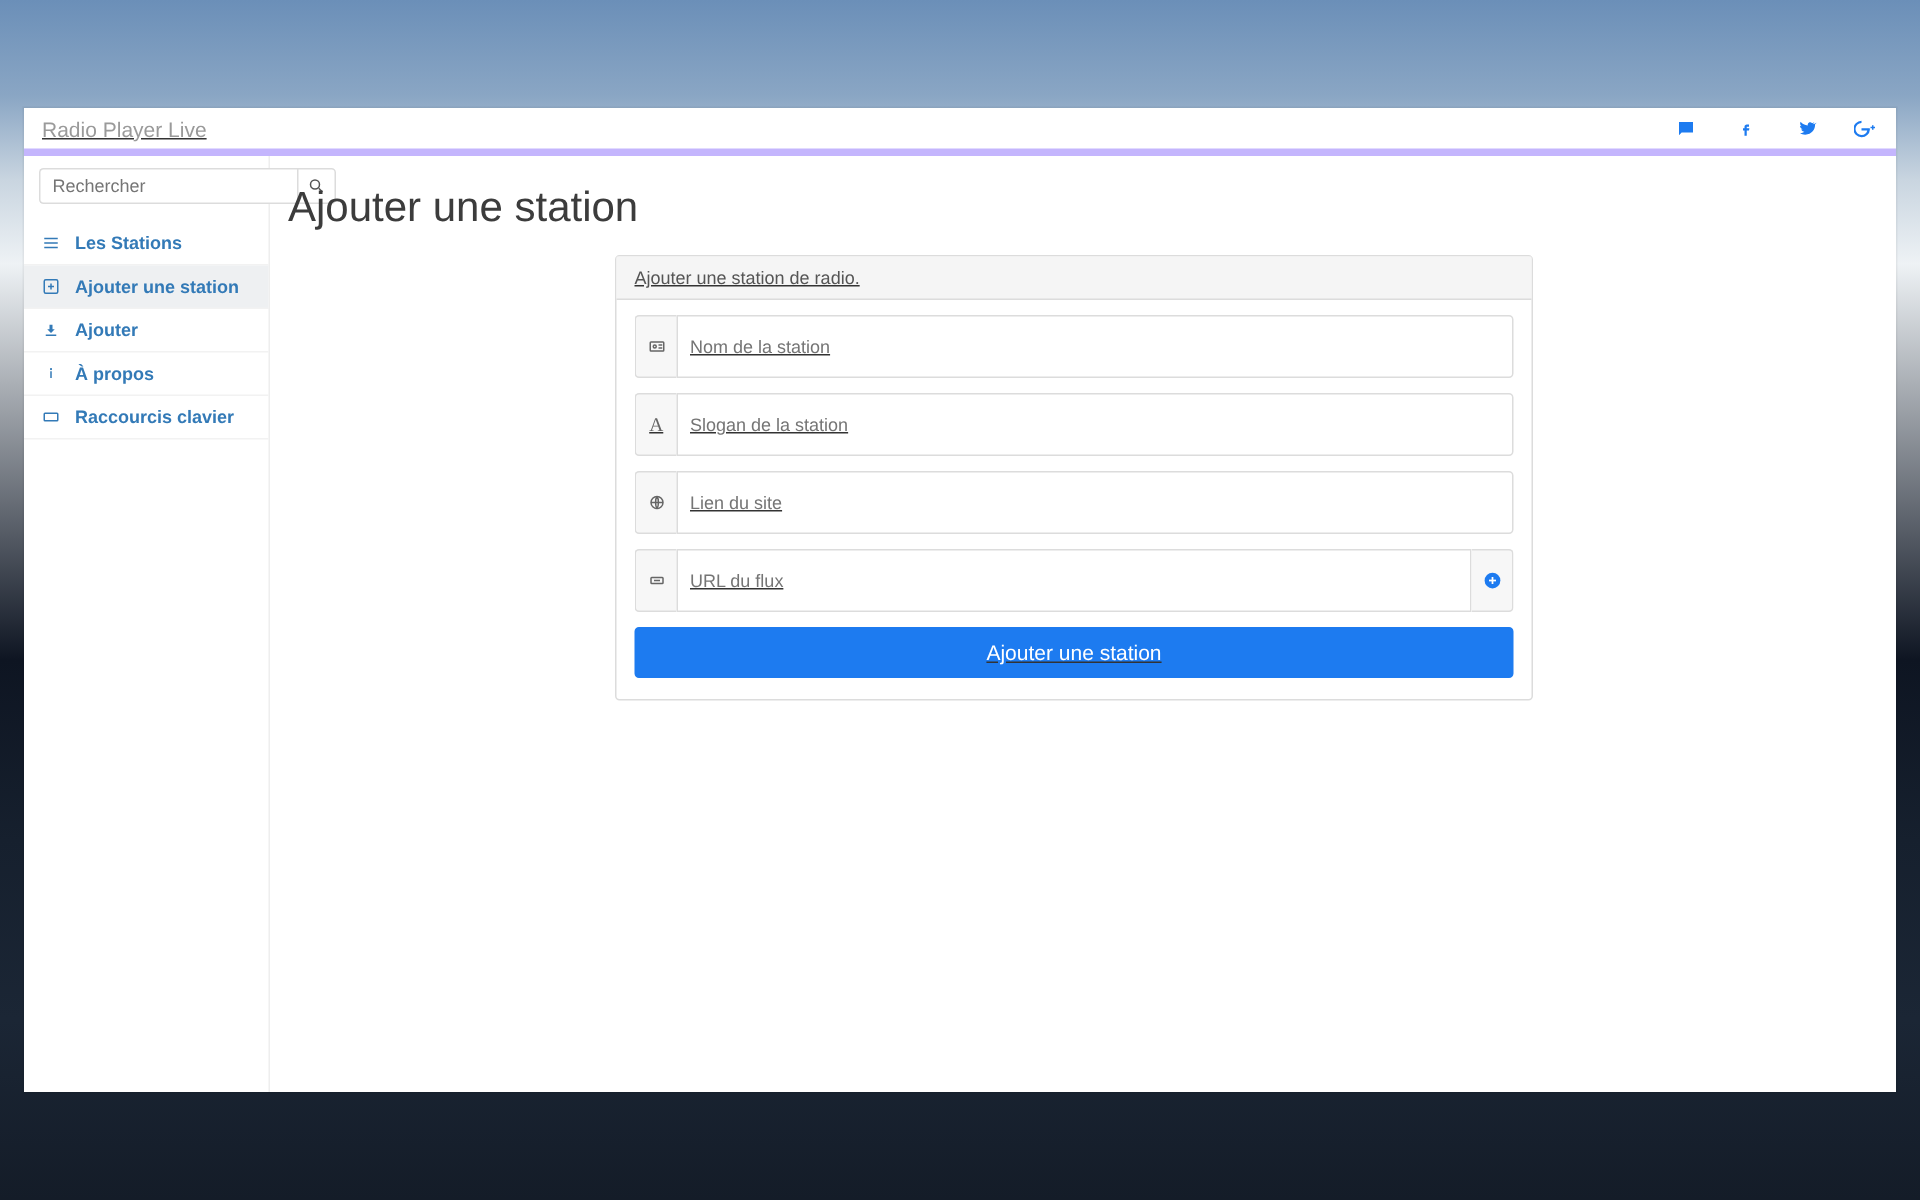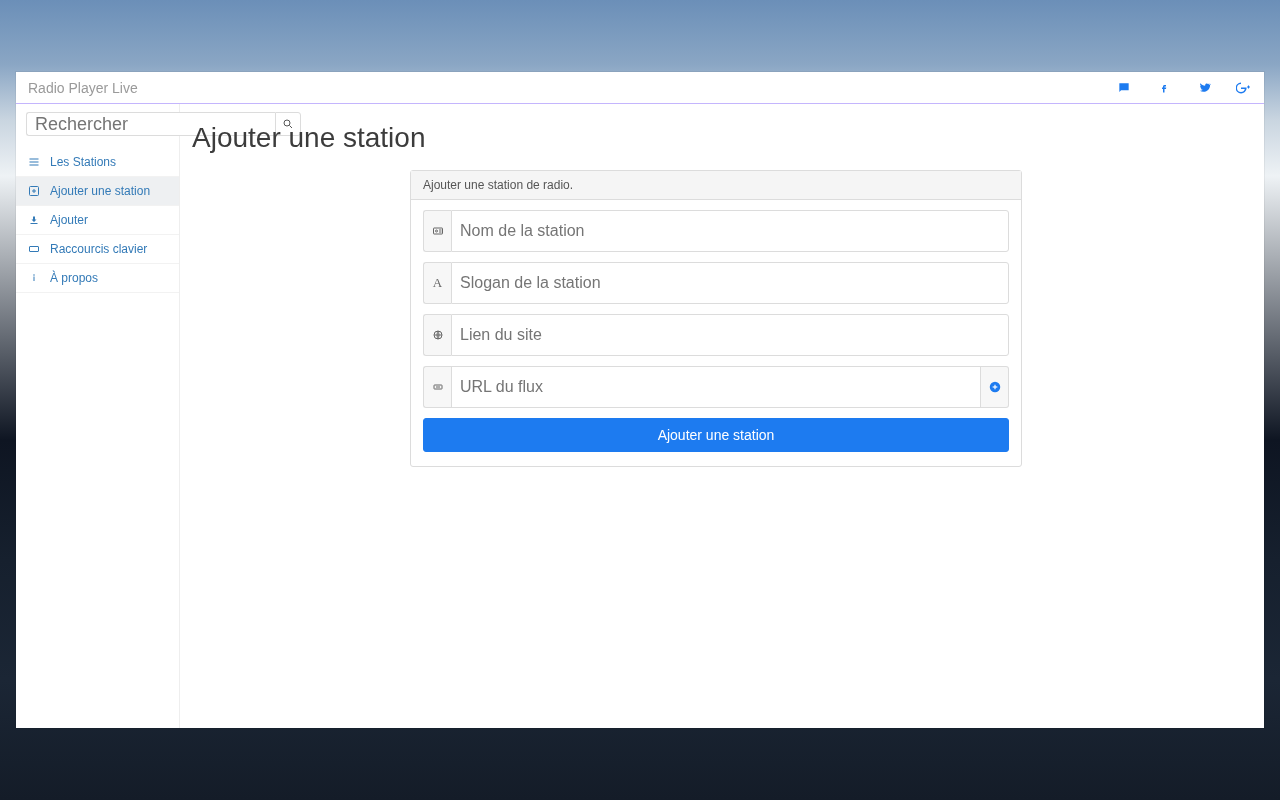--- a/index.html
+++ b/index.html
@@ -32,21 +32,22 @@
     flex-direction:column;
     box-shadow:0 0 0 1px rgba(0,0,0,0.05);
   }
 
   .topbar{
     height:32px;
     display:flex;
     align-items:center;
     justify-content:space-between;
     padding:0 12px;
-    border-bottom:1px solid #c4b5fd;
+    border-bottom:5px solid #c4b5fd;
+    text-decoration:underline;
   }
   .brand{
     color:#9a9a9a;
     font-size:14px;
   }
   .topbar-icons{
     display:flex;
     gap:24px;
     align-items:center;
   }
@@ -75,21 +76,21 @@
   .search-row{
     padding:8px 10px;
     display:flex;
   }
   .search-row input{
     flex:1;
     border:1px solid var(--border);
     border-right:none;
     border-radius:3px 0 0 3px;
     padding:5px 8px;
-    font-size:18px;
+    font-size:12px;
     color:#555;
     outline:none;
     height:24px;
   }
   .search-btn{
     width:30px;height:24px;
     border:1px solid var(--border);
     border-radius:0 3px 3px 0;
     background:#fff;
     display:inline-flex;
@@ -106,20 +107,21 @@
   .nav-item{
     display:flex;
     align-items:center;
     gap:10px;
     padding:7px 12px;
     color:var(--accent);
     text-decoration:none;
     font-size:12px;
     border-bottom:1px solid #f2f2f2;
     cursor:pointer;
+    font-weight:bold;
   }
   .nav-item.active{
     background:var(--bg-sidebar-active);
   }
   .nav-item .nav-icon{
     width:12px;height:12px;
     display:inline-flex;
     align-items:center;justify-content:center;
     color:var(--accent);
   }
@@ -135,20 +137,21 @@
     color:#3c3c3c;
     margin:6px 0 16px 0;
   }
 
   .panel{
     width:612px;
     margin:0 auto;
     border:1px solid var(--border);
     border-radius:3px;
     background:#fff;
+    text-decoration:underline;
   }
   .panel-header{
     background:var(--panel-header);
     border-bottom:1px solid var(--border);
     padding:7px 12px;
     font-size:12px;
     color:#555;
   }
   .panel-body{
     padding:10px 12px 14px 12px;
@@ -170,21 +173,21 @@
     display:inline-flex;
     align-items:center;justify-content:center;
     color:#666;
     font-size:12px;
   }
   .input-group input{
     flex:1;
     border:1px solid var(--border);
     border-radius:0 3px 3px 0;
     padding:20px 8px;
-    font-size:16px;
+    font-size:12px;
     color:#555;
     outline:none;
     height:40px;
   }
   .addon-right{
     width:28px;
     border:1px solid var(--border);
     border-left:none;
     border-radius:0 3px 3px 0;
     background:#f7f7f7;
@@ -276,37 +279,37 @@
         <a class="nav-item">
           <span class="nav-icon">
             <svg viewBox="0 0 24 24" width="12" height="12" fill="currentColor">
                 <path d="M12 16l-5-5h3V5h4v6h3l-5 5zM5 18h14v2H5z"></path>
               </svg>
           </span>
           <span>Ajouter</span>
         </a>
         <a class="nav-item">
           <span class="nav-icon">
+            <svg viewBox="0 0 24 24" width="12" height="12" fill="currentColor">
+                <circle cx="12" cy="6" r="1.5"></circle>
+                <rect x="11" y="9" width="2" height="9"></rect>
+              </svg>
+          </span>
+          <span>À propos</span>
+        </a>
+        <a class="nav-item">
+          <span class="nav-icon">
             <svg viewBox="0 0 24 24" width="12" height="12" fill="none" stroke="currentColor" stroke-width="2">
                 <rect x="3" y="7" width="18" height="10" rx="1"></rect>
                 <line x1="7" y1="11" x2="7" y2="11"></line>
                 <line x1="11" y1="11" x2="11" y2="11"></line>
                 <line x1="15" y1="11" x2="15" y2="11"></line>
               </svg>
           </span>
           <span>Raccourcis clavier</span>
-        </a>
-        <a class="nav-item">
-          <span class="nav-icon">
-            <svg viewBox="0 0 24 24" width="12" height="12" fill="currentColor">
-                <circle cx="12" cy="6" r="1.5"></circle>
-                <rect x="11" y="9" width="2" height="9"></rect>
-              </svg>
-          </span>
-          <span>À propos</span>
         </a>
       </nav>
     </aside>
 
     <main class="main">
       <h1 class="page-title">Ajouter une station</h1>
 
       <div class="panel">
         <div class="panel-header">Ajouter une station de radio.</div>
         <div class="panel-body">

